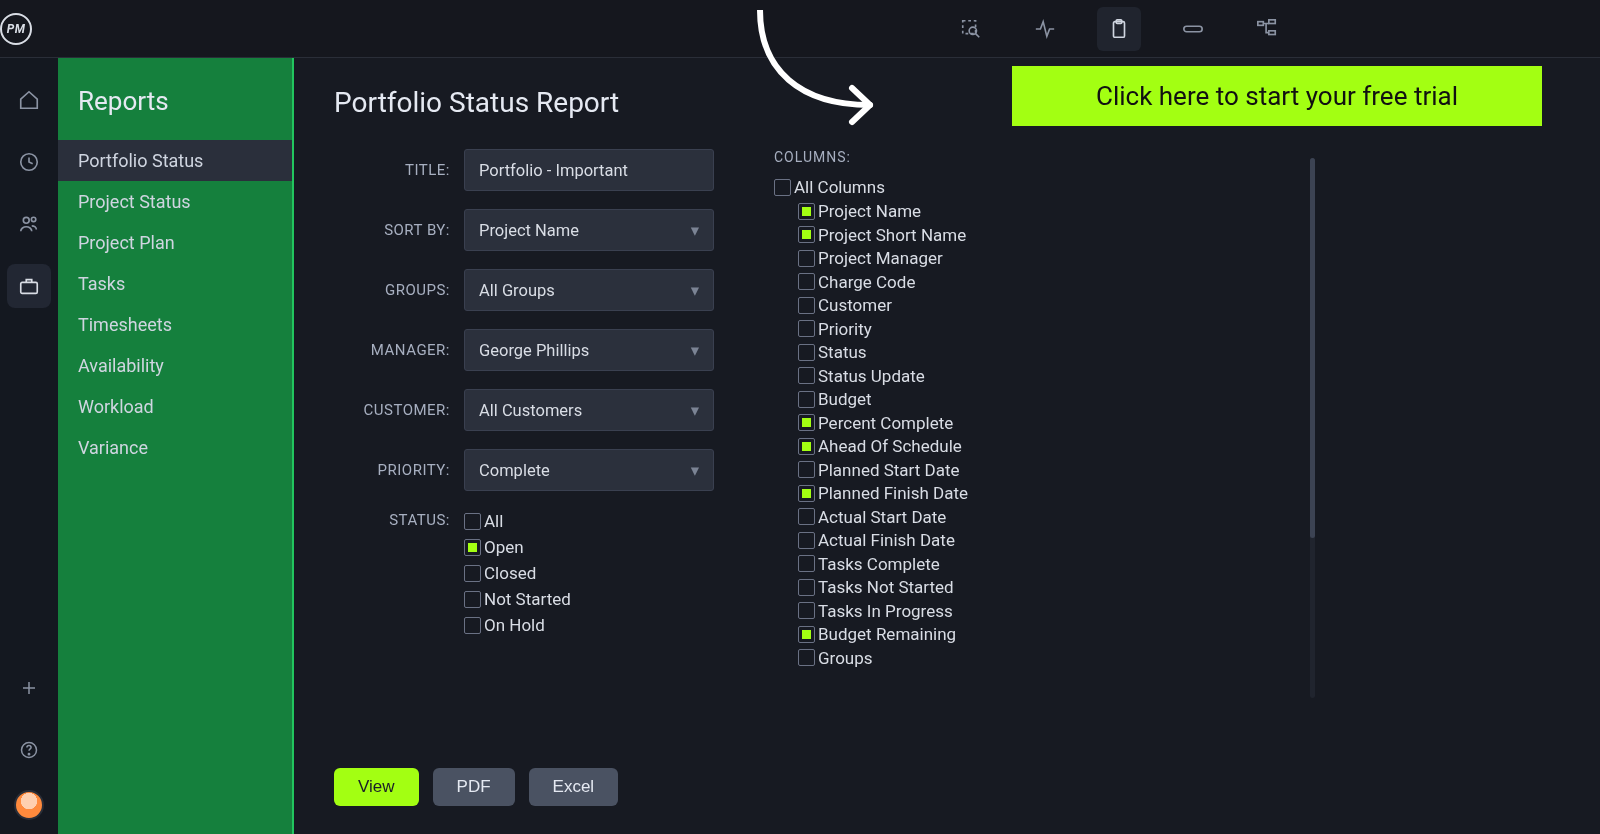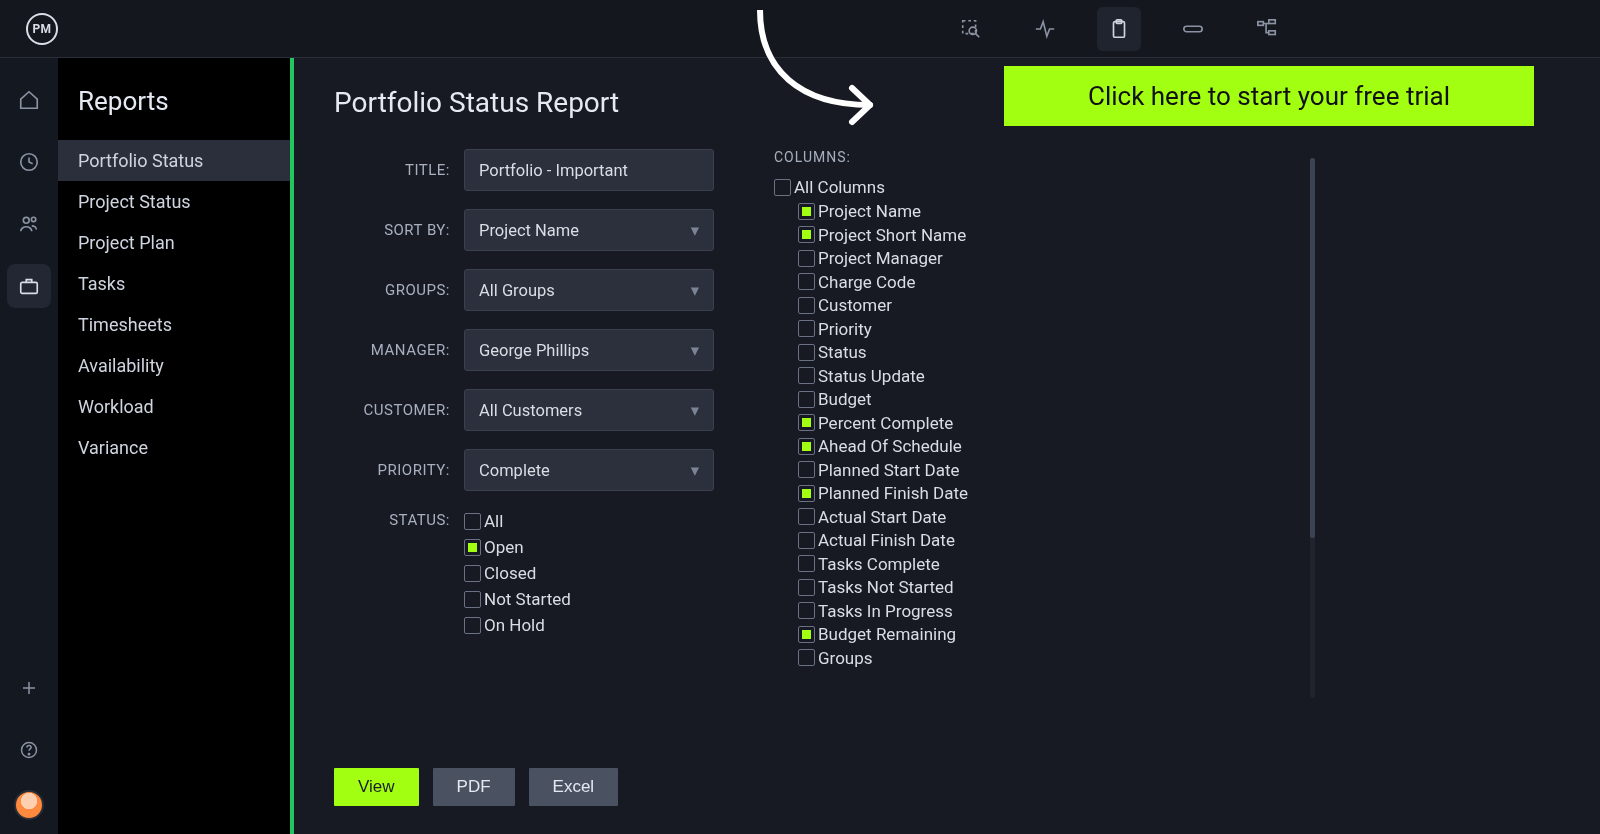--- a/index.html
+++ b/index.html
@@ -18,21 +18,22 @@
   background: #15171e;
   border-bottom: 1px solid #2a2e38;
   display: flex;
   align-items: center;
 }
 .logo {
   width: 58px;
   height: 58px;
   display: flex;
   align-items: center;
-  justify-content: flex-end;
+  justify-content: flex-start;
+  font-style: italic;
 }
 .logo-circle {
   width: 32px; height: 32px;
   border: 2px solid #d9dde5;
   border-radius: 50%;
   display: flex;
   align-items: center;
   justify-content: center;
   font-size: 12px;
   font-weight: 700;
@@ -80,22 +81,22 @@
 .nav-spacer { flex: 1; }
 .avatar {
   width: 30px; height: 30px;
   border-radius: 50%;
   background: radial-gradient(circle at 50% 35%, #ffd0b0 0 38%, #ff8a3d 39% 100%);
   border: 2px solid #2a2e38;
   margin-bottom: 14px;
 }
 .reports-panel {
   width: 236px;
-  background: #000000;
-  border-right: 4px solid #22c55e;
+  background: #15803d;
+  border-right: 2px solid #22c55e;
   padding-top: 28px;
 }
 .reports-title {
   font-size: 26px;
   font-weight: 400;
   color: #e5e9f2;
   padding: 0 20px 24px 20px;
 }
 .report-item {
   padding: 10px 20px;
@@ -176,21 +177,21 @@
 .btn-row {
   position: absolute;
   bottom: 28px;
   left: 40px;
   display: flex;
   gap: 14px;
 }
 .btn {
   padding: 9px 24px;
   font-size: 17px;
-  border-radius: 1px;
+  border-radius: 6px;
   border: none;
   cursor: pointer;
   background: #4a5262;
   color: #e5e9f2;
 }
 .btn.primary { background: #a3ff12; color: #1b1e28; font-weight: 500; }
 
 .columns-col { flex: 1; padding-left: 20px; }
 .section-head {
   font-size: 14px;
@@ -219,21 +220,21 @@
 }
 .scrollbar-thumb {
   width: 5px; height: 380px;
   background: #3c4353;
   border-radius: 3px;
 }
 
 .cta {
   position: absolute;
   top: 66px;
-  right: 66px;
+  right: 58px;
   width: 530px;
   height: 60px;
   background: #a3ff12;
   color: #111;
   font-size: 26px;
   display: flex;
   align-items: center;
   justify-content: center;
   z-index: 10;
 }

